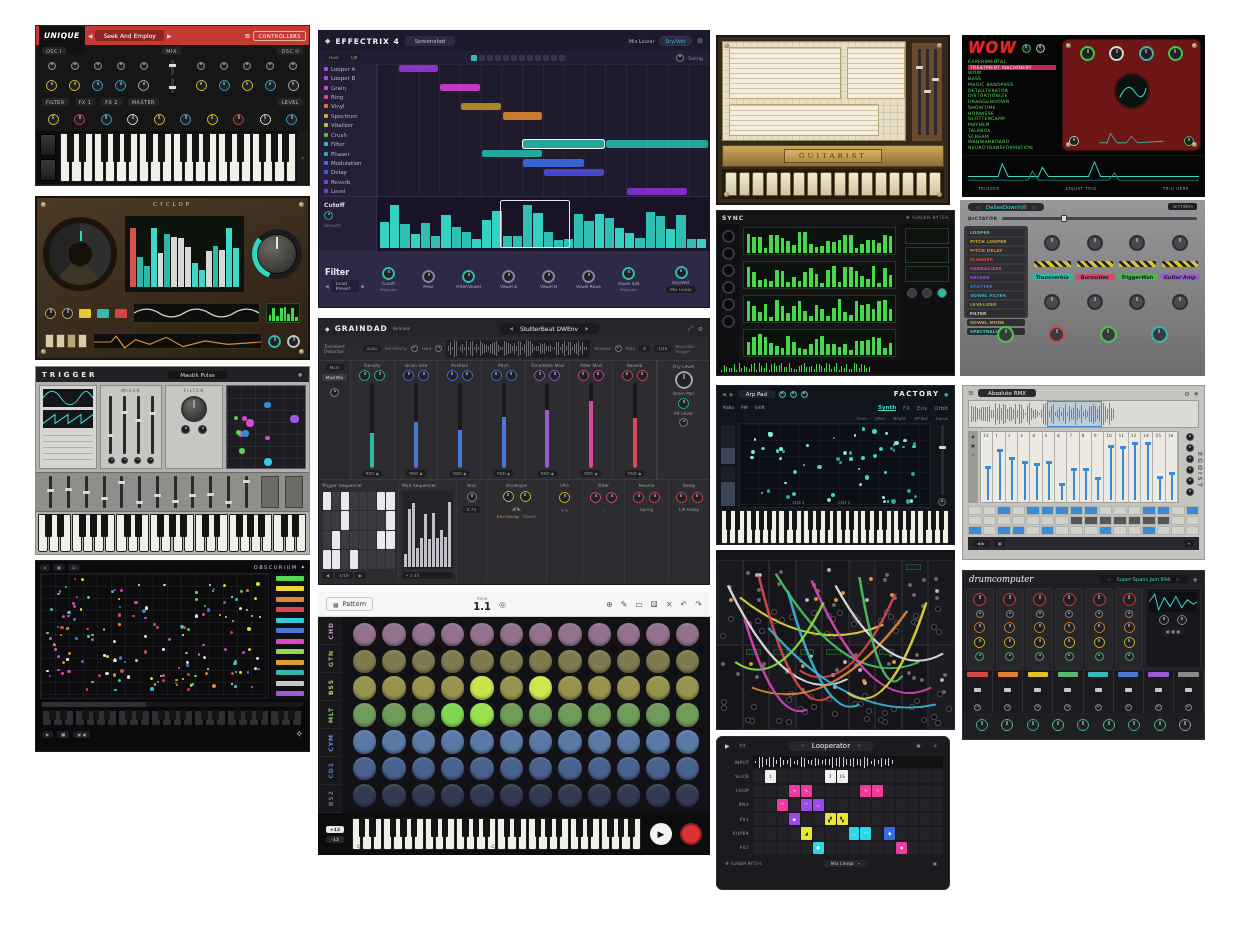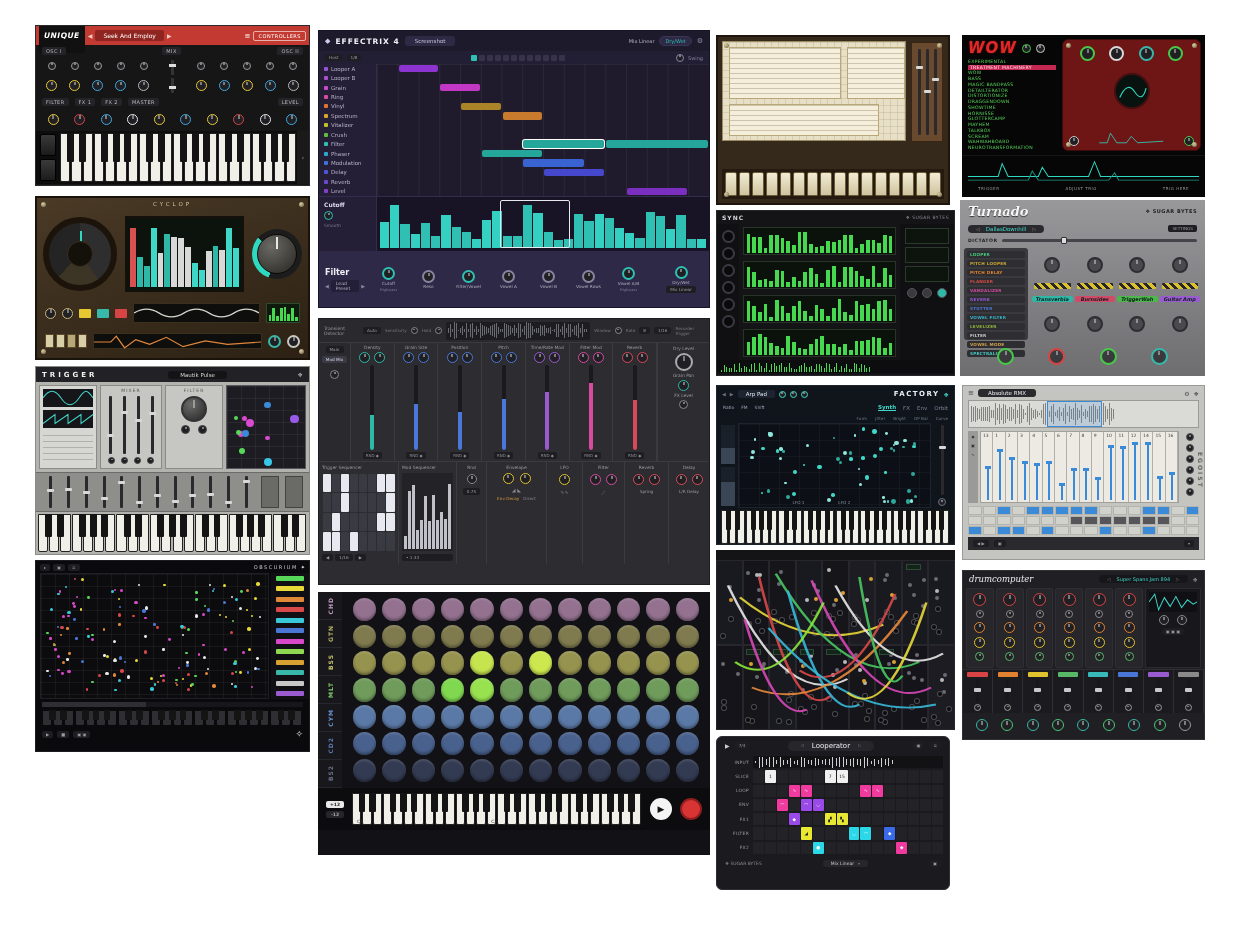--- a/index.html
+++ b/index.html
@@ -424,20 +424,23 @@
     <div class="vslide" style="height:86px;">
           <div class="vhandle" style="top:20%;"></div>
         </div>
     <div class="vslide" style="height:86px;">
           <div class="vhandle" style="top:48%;"></div>
         </div>
     <div class="vslide" style="height:86px;">
           <div class="vhandle" style="top:34%;"></div>
         </div>
   </div>
+  <div style="position:absolute;left:4px;right:4px;top:108px;height:22px;background:linear-gradient(#c9a75c,#8d6f3a);border:1px solid #5a441f;display:flex;align-items:center;justify-content:center;">
+    <span style="background:linear-gradient(#d8b468,#b08c42);border:1px solid #6a5224;color:#4a3a14;font-size:7px;letter-spacing:3px;padding:2px 14px;font-family:'DejaVu Serif',serif;">GUITARIST</span>
+  </div>
   <div style="position:absolute;left:4px;right:4px;bottom:4px;height:30px;background:#241a10;display:flex;align-items:stretch;gap:2px;padding:3px;">
         <div class="g-key"></div>
         <div class="g-key"></div>
         <div class="g-key"></div>
         <div class="g-key"></div>
         <div class="g-key"></div>
         <div class="g-key"></div>
         <div class="g-key"></div>
         <div class="g-key"></div>
         <div class="g-key"></div>
@@ -793,25 +796,20 @@
         <div class="tick" style="height: 76%; background: rgb(70, 216, 78);"></div>
         <div class="tick" style="height: 33%; background: rgb(70, 216, 78);"></div>
         <div class="tick" style="height: 75%; background: rgb(70, 216, 78);"></div>
         <div class="tick" style="height: 66%; background: rgb(70, 216, 78);"></div>
         <div class="tick" style="height: 39%; background: rgb(70, 216, 78);"></div>
         <div class="tick" style="height: 43%; background: rgb(70, 216, 78);"></div>
       </div>
 </section>
 
 <section class="tile" style="left:960px;top:200px;width:245px;height:176px;background:linear-gradient(#98989a,#6e6e70);">
-  <div class="hstack" style="height:22px;padding:0 8px;">
-    <span style="font-family:'DejaVu Serif',serif;font-style:italic;font-weight:bold;font-size:13px;color:#f6f6f6;text-shadow:0 1px 1px #333;">Turnado</span>
-    <span class="f1"></span>
-    <span style="color:#222;font-size:5px;font-weight:bold;letter-spacing:.5px;">❖ <span>SUGAR BYTES</span></span>
-  </div>
   <div class="hstack" style="height:13px;padding:0 8px;gap:4px;">
     <div class="hstack" style="background:#2a2a2e;border-radius:6px;padding:1px 8px;gap:6px;">
       <span style="color:#888;font-size:5px;">◁</span>
       <span style="color:#3fd8c8;font-size:5.5px;">DallasDownhill</span>
       <span style="color:#888;font-size:5px;">▷</span>
     </div>
     <span class="f1"></span>
     <span class="mini-pill">SETTINGS</span>
   </div>
   <div class="hstack" style="height:11px;padding:0 8px;gap:5px;">
@@ -1038,20 +1036,34 @@
         <div class="bkey" style="left: 175.52px; width: 6.95px; height: 22.8px;"></div>
         <div class="bkey" style="left: 197.94px; width: 6.95px; height: 22.8px;"></div>
         <div class="bkey" style="left: 209.15px; width: 6.95px; height: 22.8px;"></div>
         <div class="bkey" style="left: 220.36px; width: 6.95px; height: 22.8px;"></div>
         <div class="bkey" style="left: 242.77px; width: 6.95px; height: 22.8px;"></div>
         <div class="bkey" style="left: 253.98px; width: 6.95px; height: 22.8px;"></div>
       </div>
 </section>
 
 <section class="tile" style="left:318px;top:318px;width:392px;height:267px;background:#2c2c31;border:1px solid #1c1c20;">
+  <div class="hstack" style="height:18px;background:#242429;padding:0 6px;gap:5px;">
+    <span style="color:#d8d8dc;font-size:6px;">◆</span>
+    <span style="color:#ececf0;font-weight:bold;font-size:7.5px;letter-spacing:1px;">GRAINDAD</span>
+    <span style="color:#8a8a90;font-size:4.5px;">Release</span>
+    <span class="f1"></span>
+    <div class="hstack" style="background:#1c1c20;border-radius:7px;padding:2px 10px;gap:7px;">
+      <span style="color:#888;font-size:4.5px;">◀</span>
+      <span style="color:#e0e0e6;font-size:6px;">StutterBeat DWEnv</span>
+      <span style="color:#888;font-size:4.5px;">▶</span>
+    </div>
+    <span class="f1"></span>
+    <span style="color:#8a8a90;font-size:6px;">⤢</span>
+    <span style="color:#8a8a90;font-size:6px;">⚙</span>
+  </div>
   <div class="hstack" style="height:24px;background:#29292e;border-bottom:1px solid #3a3a40;padding:0 5px;gap:4px;">
     <span style="color:#9a9aa2;font-size:4.6px;">Transient Detector</span>
     <span class="mini-pill">Auto</span>
     <span style="color:#77777e;font-size:4.2px;">Sensitivity</span>
     <div class="knob" style="width:7px;height:7px;border:1px solid #888;"></div>
     <span style="color:#77777e;font-size:4.2px;">Hold</span>
     <div class="knob" style="width:7px;height:7px;border:1px solid #888;"></div>
     <div class="f1" style="height:18px;background:#1c1c21;border-radius:2px;position:relative;display:flex;align-items:center;padding:0 2px;">
           <div class="wbar" style="height: 28%; background: rgb(106, 106, 114);"></div>
           <div class="wbar" style="height: 72%; background: rgb(106, 106, 114);"></div>
@@ -1944,20 +1956,40 @@
   <div class="hstack" style="height:16px;padding:0 6px;gap:4px;">
     <span class="mini-pill">▶</span>
     <span class="mini-pill">■</span>
     <span class="mini-pill">▣ ▣</span>
     <span class="f1"></span>
     <span style="color:#f0f0f4;font-size:9px;">✧</span>
   </div>
 </section>
 
 <section class="tile" style="left:318px;top:592px;width:392px;height:263px;background:#121216;">
+  <div class="hstack" style="height:25px;background:#f6f6f4;padding:0 8px;gap:8px;border-bottom:1px solid #d8d8d4;">
+    <div class="hstack" style="border:1px solid #c8c8c4;border-radius:3px;padding:2px 6px;gap:4px;">
+      <span style="color:#555;font-size:6px;">▦</span>
+      <span style="color:#333;font-size:6.5px;">Pattern</span>
+    </div>
+    <span class="f1"></span>
+    <div class="vstack" style="align-items:center;">
+      <span style="color:#888;font-size:4.5px;">View</span>
+      <span style="color:#222;font-size:10px;font-weight:bold;">1.1</span>
+    </div>
+    <span class="pg-icon">◎</span>
+    <span class="f1"></span>
+    <span class="pg-icon">⊕</span>
+    <span class="pg-icon">✎</span>
+    <span class="pg-icon">▭</span>
+    <span class="pg-icon">⚄</span>
+    <span class="pg-icon">×</span>
+    <span class="pg-icon">↶</span>
+    <span class="pg-icon">↷</span>
+  </div>
   <div class="hstack" style="height:196px;align-items:stretch;">
     <div class="vstack" style="width:24px;background:#101014;">
           <div class="ttab">
             <span class="ttabt" style="color: rgb(192, 154, 192);">CHD</span>
           </div>
           <div class="ttab">
             <span class="ttabt" style="color: rgb(184, 176, 104);">GTN</span>
           </div>
           <div class="ttab">
             <span class="ttabt" style="color: rgb(196, 192, 104);">BSS</span>

